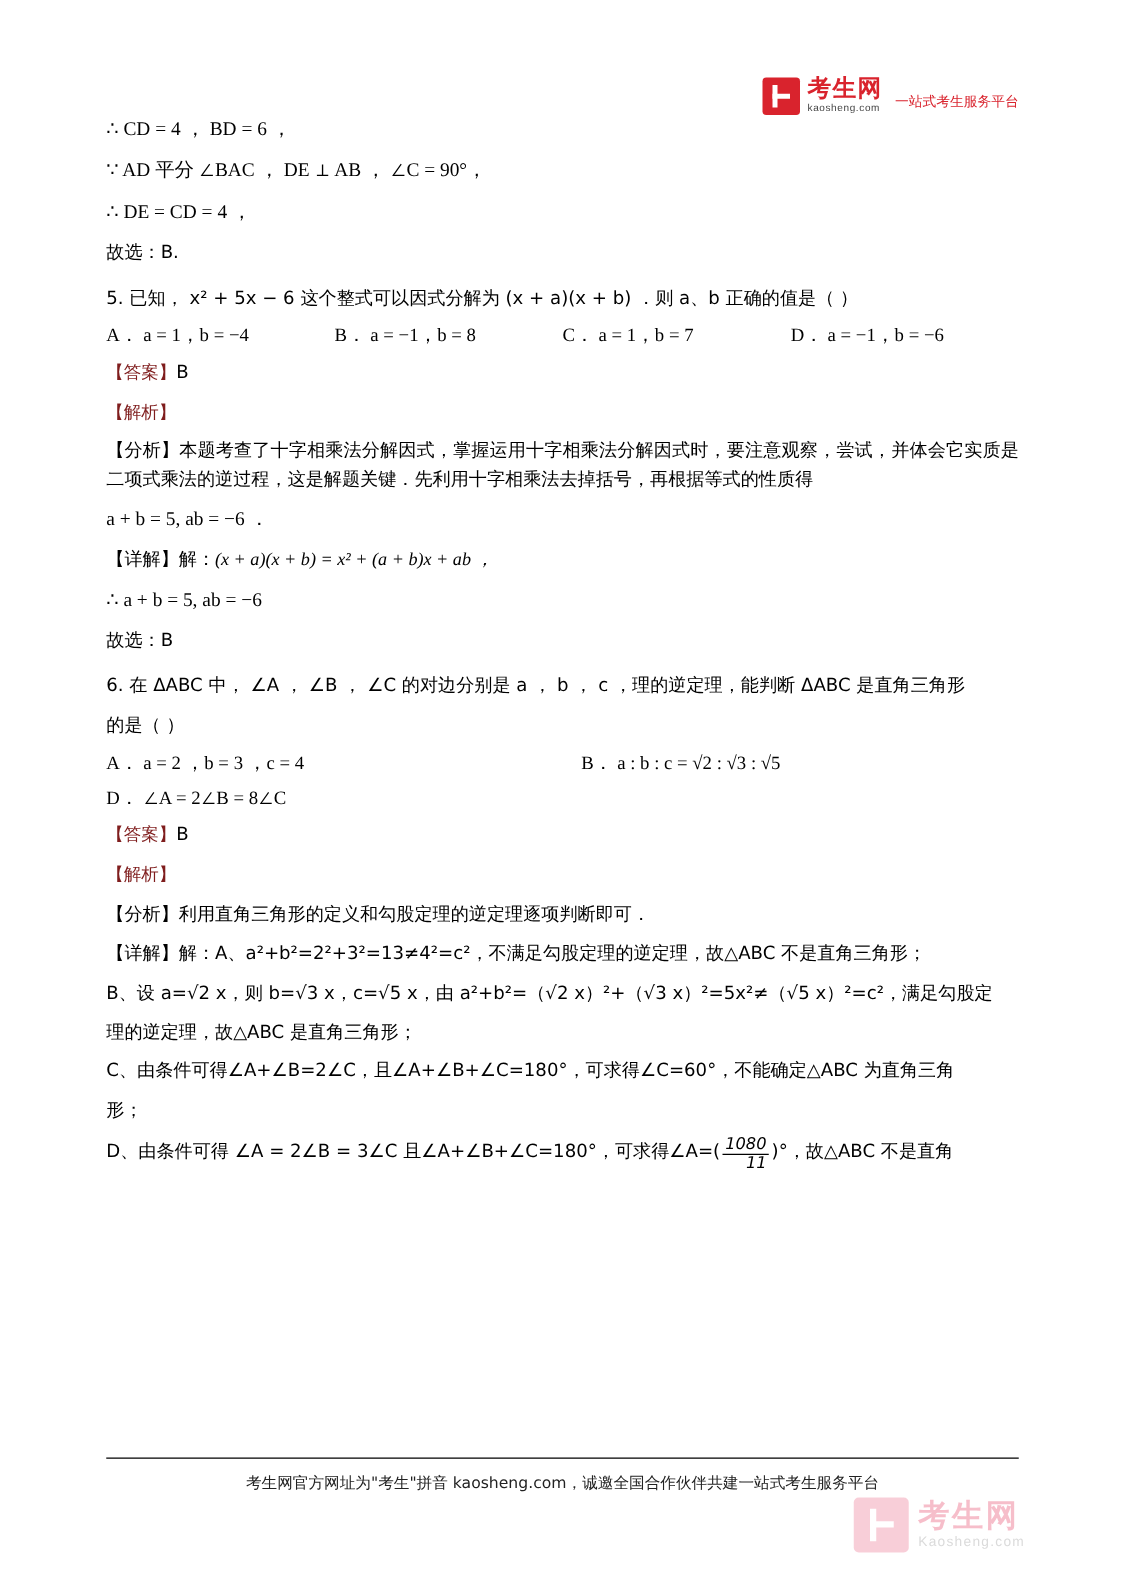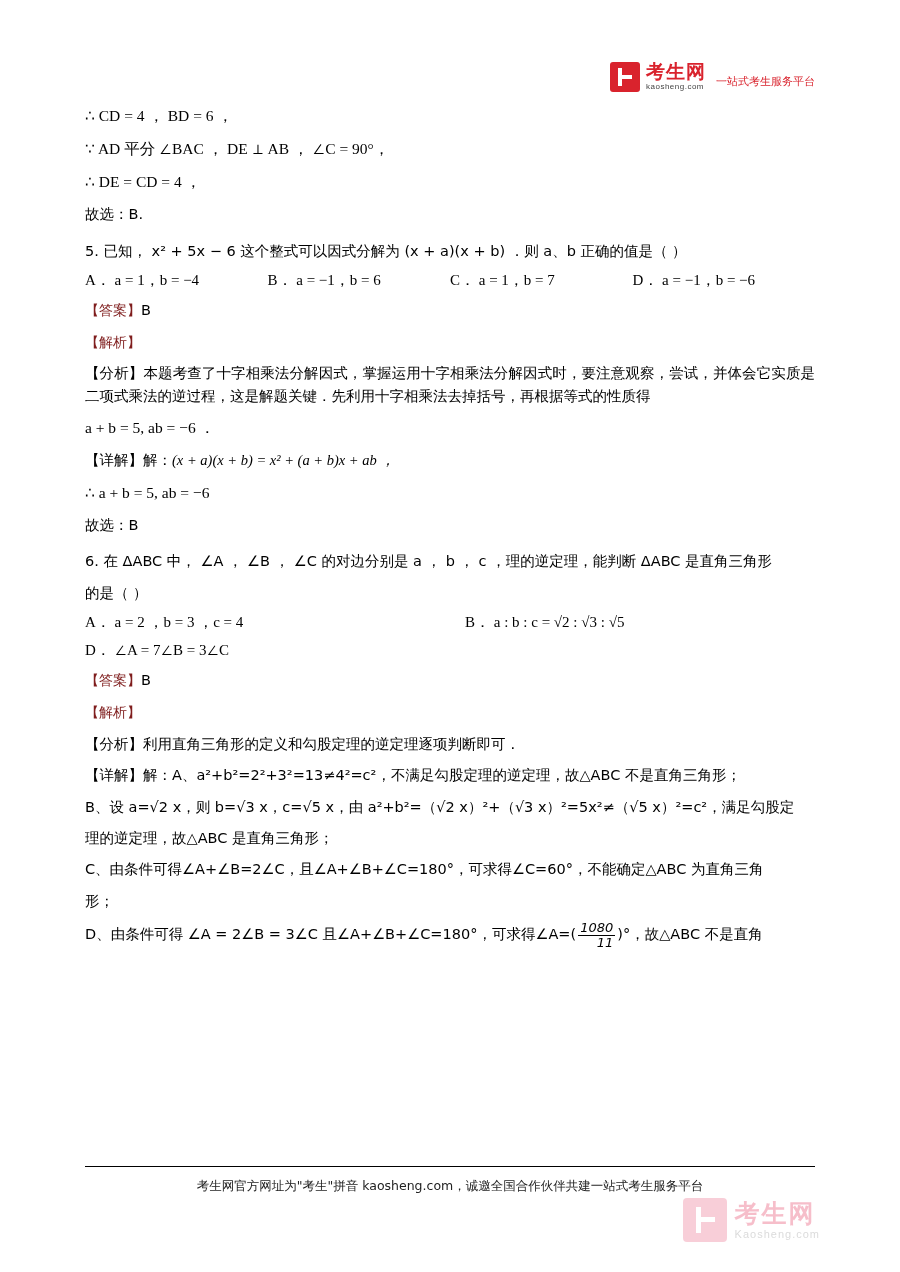--- a/index.html
+++ b/index.html
@@ -73,21 +73,21 @@
     font-size: 11px;
     color: #d9232d;
     margin-left: 4px;
     align-self: flex-end;
     padding-bottom: 3px;
   }
 
   
   .content {
     position: absolute;
-    top: 104px;
+    top: 92px;
     left: 85px;
     width: 730px;
   }
   .line {
     font-size: 15.5px;
     line-height: 1.55;
     margin: 0 0 9px 0;
     font-family: "Liberation Serif", serif;
   }
   .line.cn { font-family: "DejaVu Sans", sans-serif; font-size: 14.5px; }
@@ -195,21 +195,21 @@
     <p class="line">∵ AD 平分 ∠BAC ， DE ⊥ AB ， ∠C = 90°，</p>
     <p class="line">∴ DE = CD = 4 ，</p>
     <p class="line cn">故选：B.</p>
 
     <p class="line cn q-line">
       <span>5.</span>
       <span>已知， x² + 5x − 6 这个整式可以因式分解为 (x + a)(x + b) ．则 a、b  正确的值是（    ）</span>
     </p>
     <div class="opts">
       <div>A． a = 1，b = −4</div>
-      <div>B． a = −1，b = 6</div>
+      <div>B． a = −1，b = 8</div>
       <div>C． a = 1，b = 7</div>
       <div>D． a = −1，b = −6</div>
     </div>
     <p class="line cn">
       <span class="tag">【答案】</span><span>B</span>
     </p>
     <p class="line cn">
       <span class="tag">【解析】</span>
     </p>
     <p class="line cn just">
@@ -225,21 +225,21 @@
     <p class="line cn q-line">
       <span>6.</span>
       <span>在 ΔABC 中， ∠A ， ∠B ， ∠C 的对边分别是 a ， b ， c ，理的逆定理，能判断 ΔABC 是直角三角形</span>
     </p>
     <p class="line cn">的是（    ）</p>
     <div class="opts two">
       <div>A． a = 2 ，b = 3 ，c = 4</div>
       <div>B． a : b : c = √2 : √3 : √5</div>
     </div>
     <div class="opts two">
-      <div>D． ∠A = 7∠B = 3∠C</div>
+      <div>D． ∠A = 2∠B = 8∠C</div>
     </div>
     <p class="line cn">
       <span class="tag">【答案】</span><span>B</span>
     </p>
     <p class="line cn">
       <span class="tag">【解析】</span>
     </p>
     <p class="line cn">
       <span>【分析】</span><span>利用直角三角形的定义和勾股定理的逆定理逐项判断即可．</span>
     </p>

